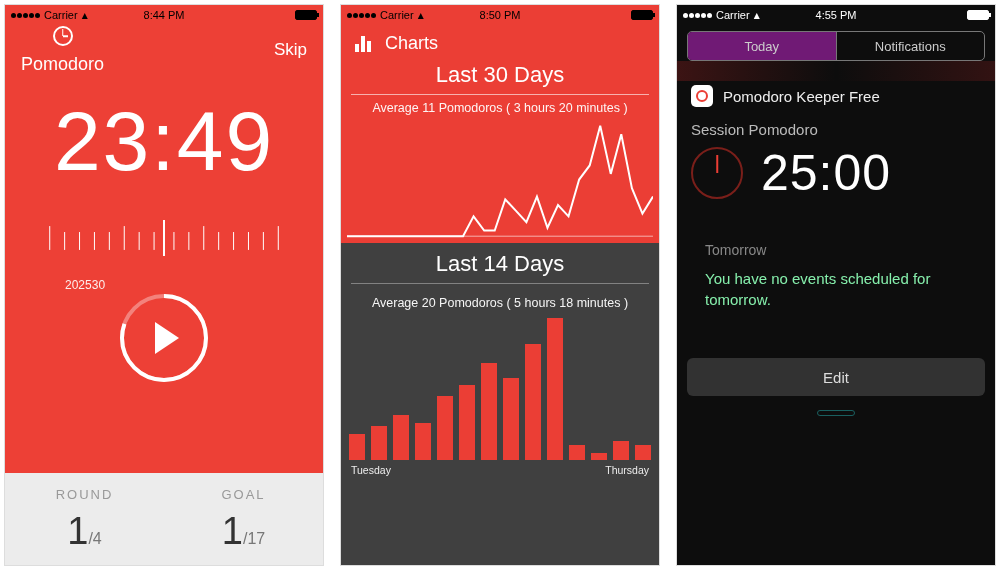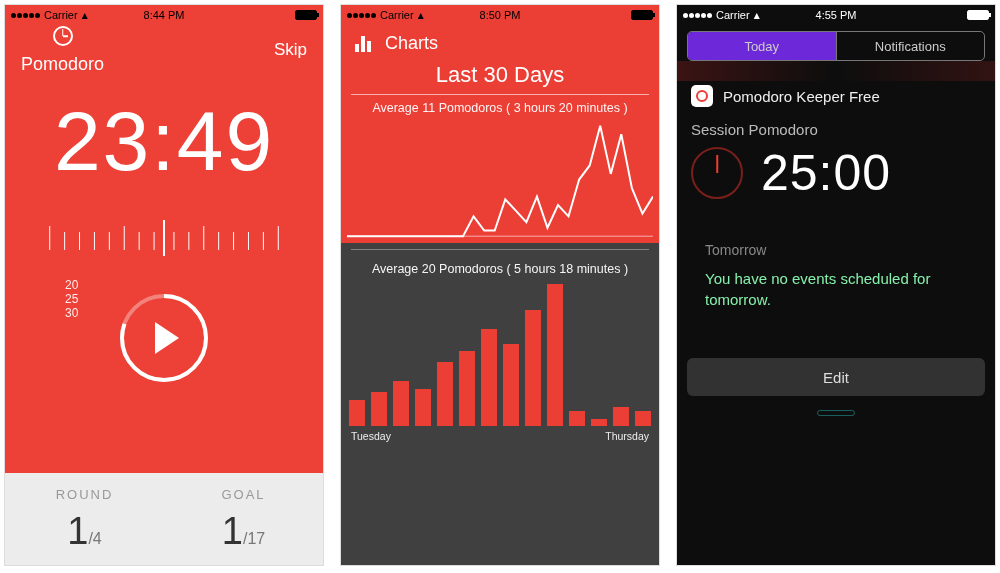--- a/index.html
+++ b/index.html
@@ -53,21 +53,21 @@
   .timer-icon::before { content:""; position:absolute; left:50%; top:50%; width:1.5px; height:7px; background:#fff; transform-origin: bottom; transform: translate(-50%,-100%) rotate(0deg);}
   .timer-icon::after { content:""; position:absolute; left:50%; top:50%; width:1.5px; height:5px; background:#fff; transform-origin: bottom; transform: translate(-50%,-100%) rotate(90deg);}
   .big-time {
     text-align: center; font-size: 84px; font-weight: 100; letter-spacing: 2px;
     margin-top: 24px;
   }
   .ruler {
     height: 70px; position: relative; margin-top: 14px;
   }
   .ruler svg { width: 100%; height: 100%; }
-  .ruler-labels { display:flex; justify-content:flex-start; padding:0 60px; font-size:12px; font-weight:300; opacity:.9;flex-direction:column;}
+  .ruler-labels { display:flex; justify-content:flex-start; padding:0 60px; font-size:12px; font-weight:300; opacity:.9;}
   .play-outer {
     width: 92px; height: 92px; margin: 18px auto 0; position: relative;
   }
   .play-ring { width:92px;height:92px;border-radius:50%; position:absolute;}
   .play-btn {
     position:absolute; inset:8px; border-radius:50%; background:#ED4036;
     display:flex; align-items:center; justify-content:center;
   }
   .play-tri {
     width:0;height:0;border-left:24px solid #fff;border-top:16px solid transparent;border-bottom:16px solid transparent; margin-left:6px;
@@ -93,21 +93,21 @@
   .barchart { height:150px; padding:0 8px; display:flex; align-items:flex-end; gap:6px;}
   .barchart .bar { flex:1; background:#EB3E35;}
   .s2-bottom .date-row { padding:4px 10px 8px;}
   
   .s3 { background:#0d0d0d; color:#fff;}
   .s3 .status-bar { color:#fff;}
   .segmented {
     margin:6px 10px; display:flex; height:30px; border:1px solid #777; border-radius:5px; overflow:hidden; font-size:13px;
   }
   .segmented div { flex:1; display:flex; align-items:center; justify-content:center; color:#ccc;}
-  .segmented .active { background:#6d28d9;}
+  .segmented .active { background:#701a75;}
   .segmented div + div { border-left:1px solid #777;}
   .widget {
     margin-top:18px; padding:0 14px;
   }
   .widget-head { display:flex; align-items:center; gap:10px; font-size:15px; color:#eee; font-weight:300;}
   .app-icon { width:22px;height:22px;border-radius:5px;background:#fff;display:flex;align-items:center;justify-content:center;}
   .app-icon .dot{ width:12px;height:12px;border:2px solid #EB3E35;border-radius:50%;}
   .session-label { font-size:15px; color:#bbb; font-weight:300; margin-top:14px;}
   .widget-timer-row { display:flex; align-items:center; gap:18px; margin-top:6px;}
   .mini-ring { width:52px;height:52px;border:2px solid #7a1f1a;border-radius:50%; position:relative;}
@@ -245,20 +245,21 @@
     <div class="chart-sub">Average 11 Pomodoros ( 3 hours 20 minutes )</div>
     <div class="linechart">
       <svg id="linechart-svg" viewBox="0 0 308 128" preserveAspectRatio="none">
         <line x1="0" y1="122" x2="308" y2="122" stroke="rgba(255,255,255,.6)" stroke-width="1"></line>
         <polyline id="line30" fill="none" stroke="#fff" stroke-width="2" points="0.0,122.0 10.6,122.0 21.2,122.0 31.9,122.0 42.5,122.0 53.1,122.0 63.7,122.0 74.3,122.0 85.0,122.0 95.6,122.0 106.2,122.0 116.8,122.0 127.4,102.0 138.1,116.3 148.7,116.3 159.3,84.9 169.9,96.3 180.6,107.8 191.2,82.1 201.8,113.5 212.4,90.7 223.0,102.0 233.7,65.0 244.3,50.8 254.9,10.9 265.5,59.3 276.1,19.4 286.8,73.6 297.4,99.2 308.0,82.1"></polyline>
       </svg>
     </div>
   </div>
 
   <div class="s2-bottom">
+    <div class="chart-title" style="margin-top:8px">Last 14 Days</div>
     <div class="divider" style="background:rgba(255,255,255,.35)"></div>
     <div class="chart-sub">Average 20 Pomodoros ( 5 hours 18 minutes )</div>
     <div class="barchart" id="barchart">
         <div class="bar" style="height: 17.5%;"></div>
         <div class="bar" style="height: 22.5%;"></div>
         <div class="bar" style="height: 30%;"></div>
         <div class="bar" style="height: 25%;"></div>
         <div class="bar" style="height: 42.5%;"></div>
         <div class="bar" style="height: 50%;"></div>
         <div class="bar" style="height: 65%;"></div>

